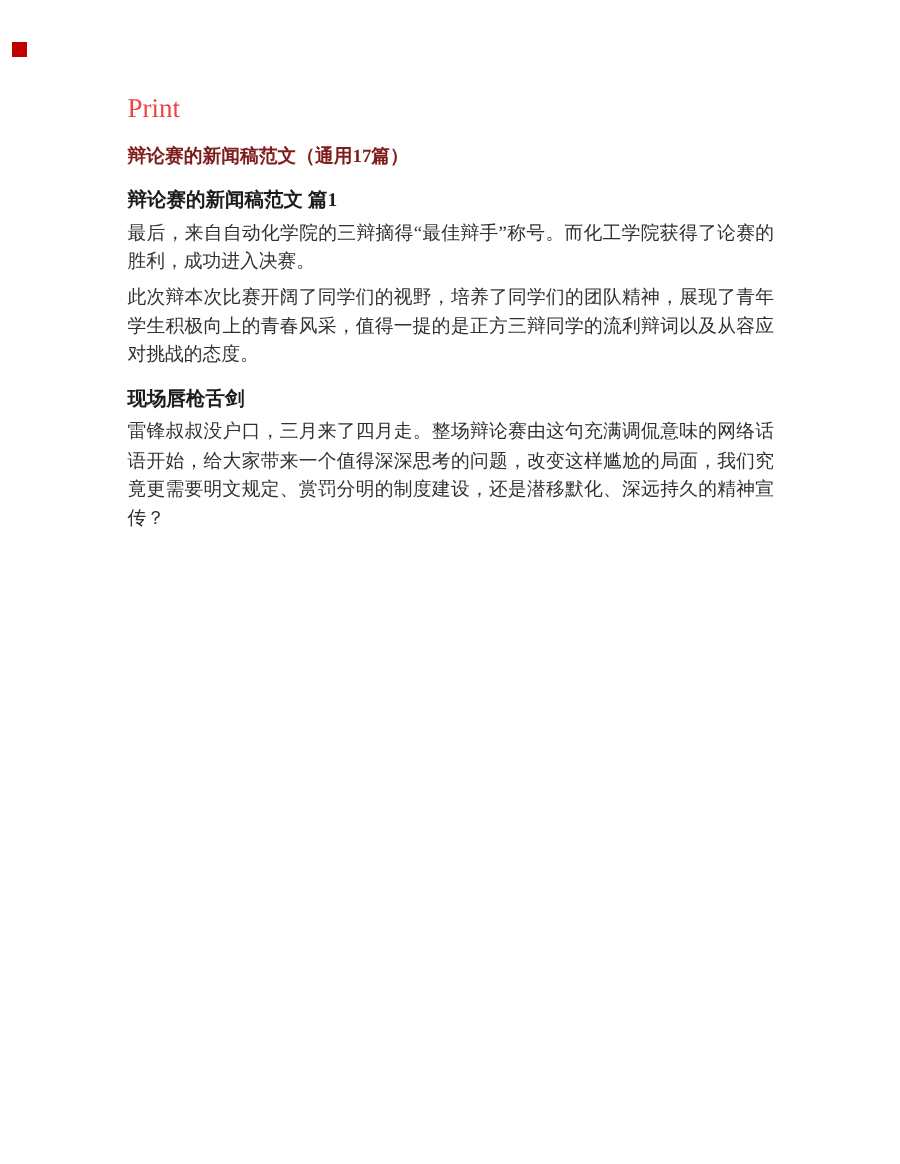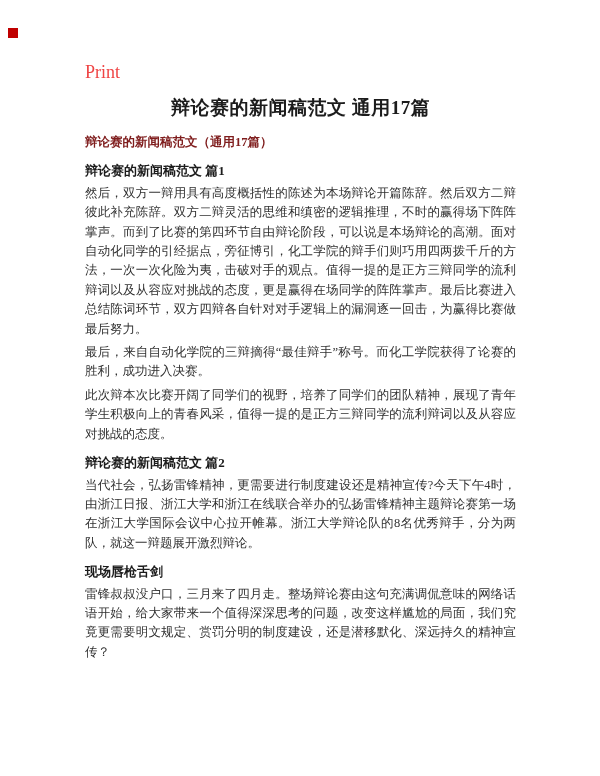--- a/index.html
+++ b/index.html
@@ -66,34 +66,28 @@
 </style>
 </head>
 <body style="color: rgb(48, 48, 48);">
 
 <div class="red-marker" style="background: rgb(192, 0, 0);"></div>
 
 <div class="content">
 
   <a class="print-link">Print</a>
 
-  <h1 class="doc-title">辩论赛的新闻稿范文 通用17篇</h1>
 
   <p class="doc-subtitle">辩论赛的新闻稿范文（通用17篇）</p>
 
   <div>
     <h2 class="section-heading">辩论赛的新闻稿范文 篇1</h2>
-    <p class="para">然后，双方一辩用具有高度概括性的陈述为本场辩论开篇陈辞。然后双方二辩彼此补充陈辞。双方二辩灵活的思维和缜密的逻辑推理，不时的赢得场下阵阵掌声。而到了比赛的第四环节自由辩论阶段，可以说是本场辩论的高潮。面对自动化同学的引经据点，旁征博引，化工学院的辩手们则巧用四两拨千斤的方法，一次一次化险为夷，击破对手的观点。值得一提的是正方三辩同学的流利辩词以及从容应对挑战的态度，更是赢得在场同学的阵阵掌声。最后比赛进入总结陈词环节，双方四辩各自针对对手逻辑上的漏洞逐一回击，为赢得比赛做最后努力。</p>
     <p class="para">最后，来自自动化学院的三辩摘得“最佳辩手”称号。而化工学院获得了论赛的胜利，成功进入决赛。</p>
     <p class="para">此次辩本次比赛开阔了同学们的视野，培养了同学们的团队精神，展现了青年学生积极向上的青春风采，值得一提的是正方三辩同学的流利辩词以及从容应对挑战的态度。</p>
   </div>
 
-  <div>
-    <h2 class="section-heading">辩论赛的新闻稿范文 篇2</h2>
-    <p class="para">当代社会，弘扬雷锋精神，更需要进行制度建设还是精神宣传?今天下午4时，由浙江日报、浙江大学和浙江在线联合举办的弘扬雷锋精神主题辩论赛第一场在浙江大学国际会议中心拉开帷幕。浙江大学辩论队的8名优秀辩手，分为两队，就这一辩题展开激烈辩论。</p>
-  </div>
 
   <div>
     <h2 class="section-heading">现场唇枪舌剑</h2>
     <p class="para">雷锋叔叔没户口，三月来了四月走。整场辩论赛由这句充满调侃意味的网络话语开始，给大家带来一个值得深深思考的问题，改变这样尴尬的局面，我们究竟更需要明文规定、赏罚分明的制度建设，还是潜移默化、深远持久的精神宣传？</p>
   </div>
 
 </div>
 
 </body></html>

